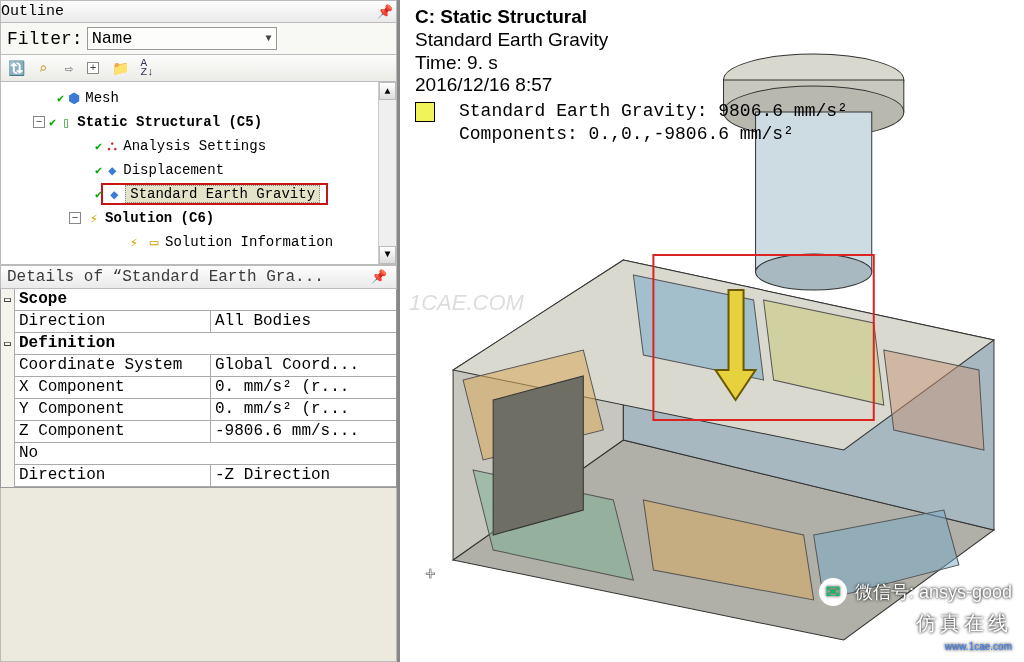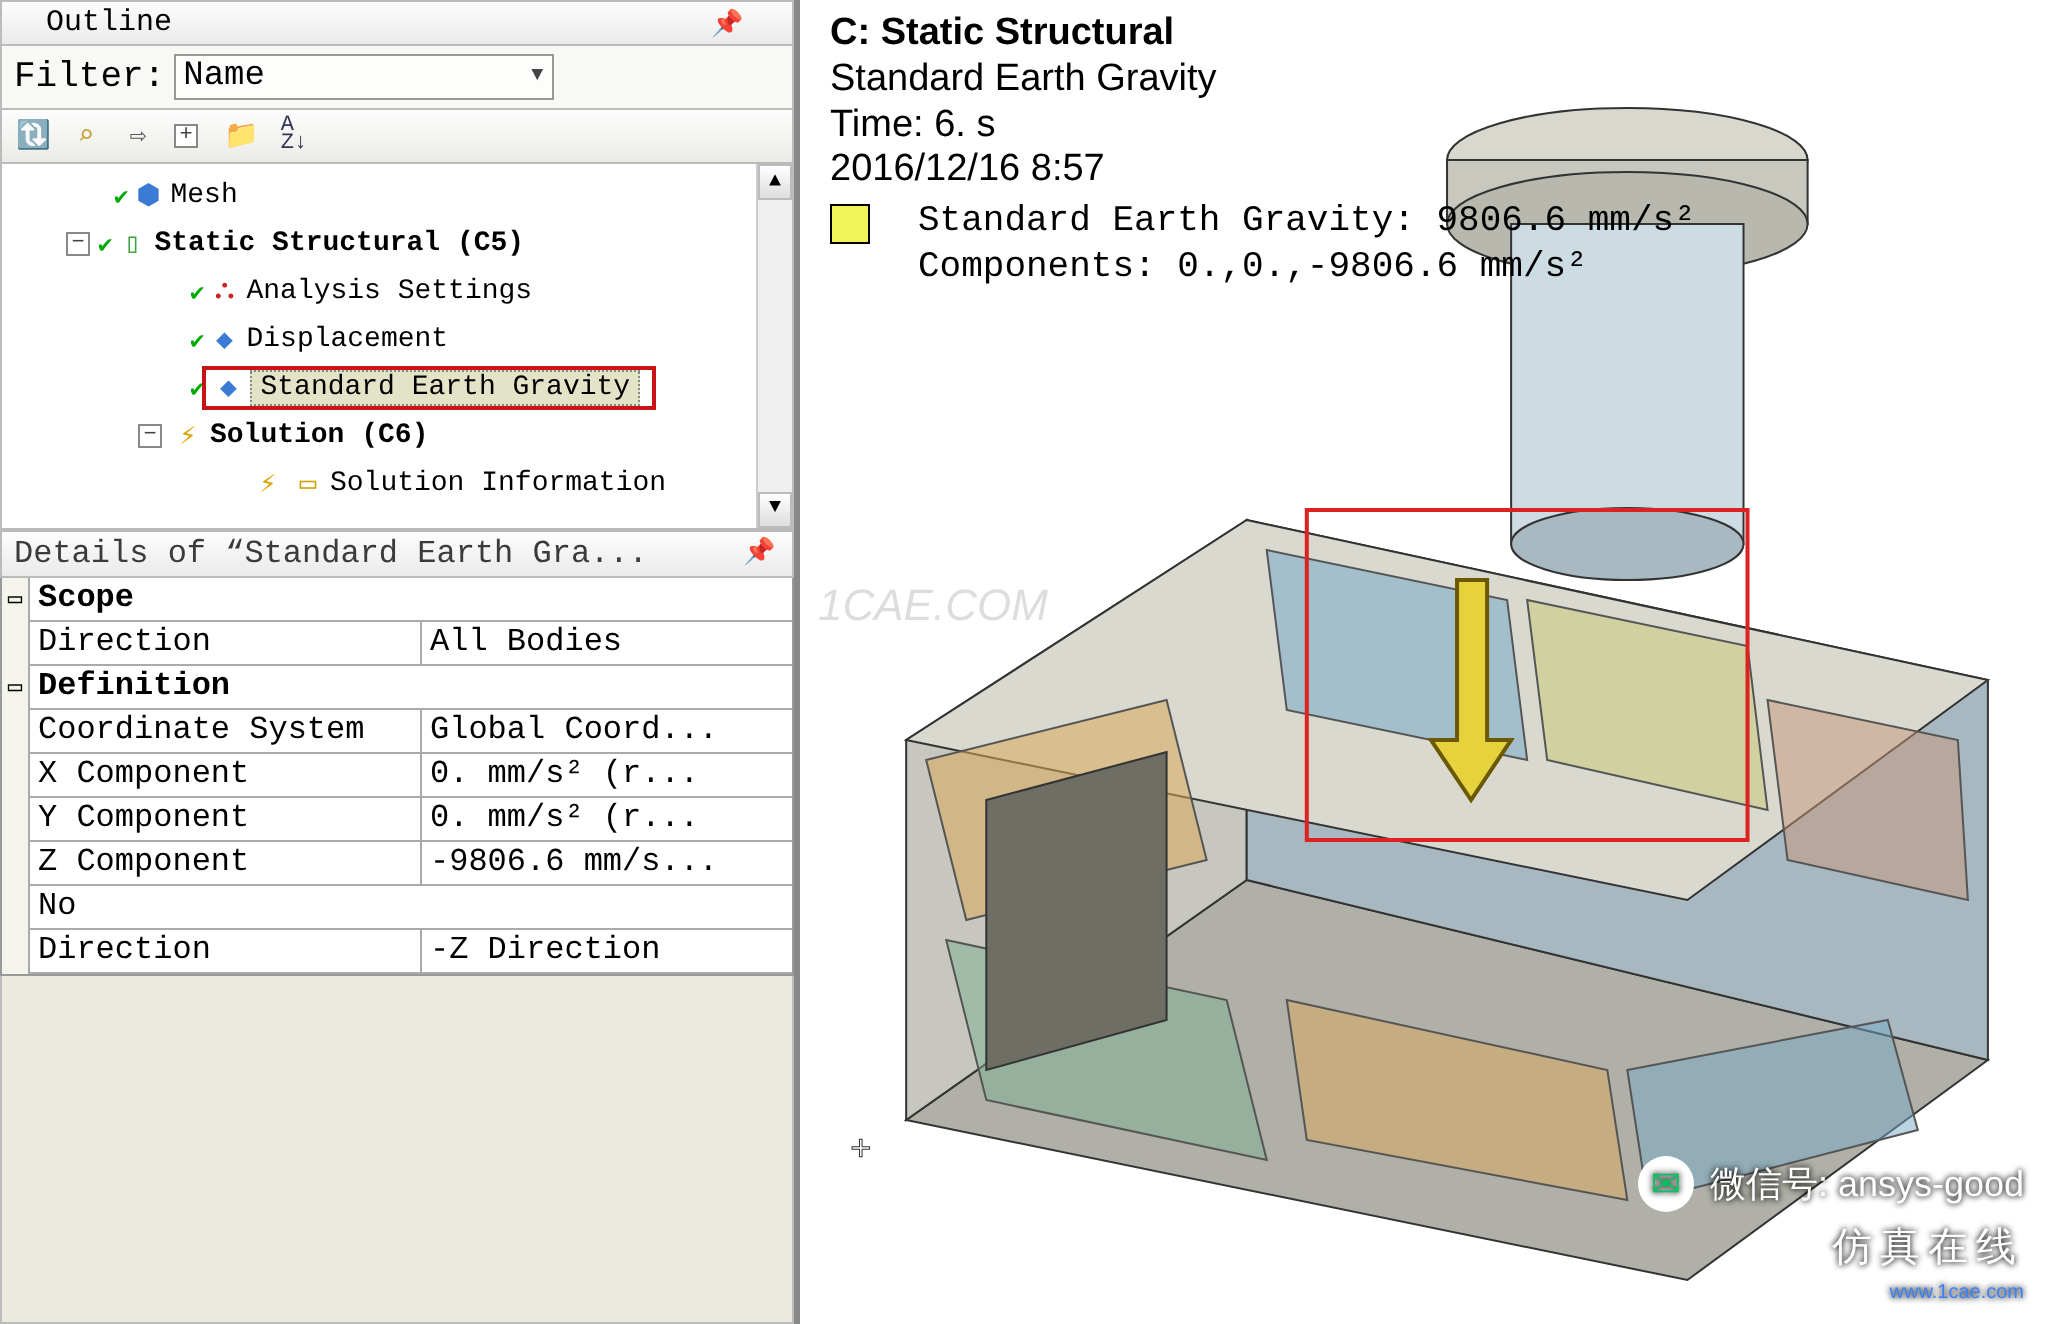--- a/index.html
+++ b/index.html
@@ -15,21 +15,21 @@
   .left-pane {
     position: absolute; left: 0; top: 0;
     width: 400px; height: 662px;
     display: flex; flex-direction: column;
     border-right: 3px solid #888;
   }
   .panel-title {
     display: flex; align-items: center; justify-content: space-between;
     background: linear-gradient(#fdfdfd, #eaeaea);
     border: 1px solid #bbb;
-    padding: 2px 22px;
+    padding: 2px 0;
     font-family: "MS Sans Serif","Courier New",monospace;
     font-size: 15px;
   }
   .pin { font-size: 13px; padding-right: 2px; }
   .filter-row {
     display: flex; align-items: center;
     background: #f8f8f5; border: 1px solid #bbb; border-top:none;
     padding: 4px 2px;
   }
   .filter-label { font-size: 18px; padding: 0 4px; }
@@ -60,21 +60,21 @@
   .tick{color:#0a0;font-size:12px;margin-right:1px;}
   .node-icon{width:18px;display:inline-flex;align-items:center;justify-content:center;margin-right:2px;}
   .bold{font-weight:bold;}
   .sel-box{border:2px solid #c71515; padding:0 6px 0 2px; display:inline-flex; align-items:center; margin-left:-2px;}
   .sel-inner{background:#e3e3c8; border:1px dotted #888; padding:0 4px;}
   .lightning{color:#d9a400;}
   .cube{color:#3b7bd6;}
   .greenblock{color:#3fa43f;}
   .yellow-doc{color:#cca000;}
   .details-title{
-    display:flex; justify-content:space-between;
+    display:flex; align-items:center; justify-content:space-between;
     background: linear-gradient(#fdfdfd, #eaeaea);
     border:1px solid #bbb; padding:2px 6px;
     font-family: "Courier New",monospace; font-size:16px; color:#3b3b3b;
   }
   .details-title .txt{white-space:nowrap;overflow:hidden;}
   .details-grid{
     border:1px solid #999; border-top:none;
     font-size:16px; background:#fff;
   }
   .drow{display:flex; min-height:22px; align-items:stretch;}
@@ -264,21 +264,21 @@
     <rect x="250" y="255" width="220" height="165" fill="none" stroke="#d22" stroke-width="2"></rect>
 
     <polygon points="325,290 340,290 340,370 352,370 332,400 312,370 325,370" fill="#e6d23c" stroke="#6b5800" stroke-width="2"></polygon>
 
     <text x="22" y="580" font-size="18" fill="#fff" stroke="#333" stroke-width="0.5">+</text>
   </svg>
 
   <div class="vp-head">
     <div class="bold">C: Static Structural</div>
     <div>Standard Earth Gravity</div>
-    <div>Time: 6. s</div>
+    <div>Time: 9. s</div>
     <div>2016/12/16 8:57</div>
   </div>
 
   <div class="legend">
     <div class="swatch"></div>
     <div>
       <div>Standard Earth Gravity: 9806.6 mm/s²</div>
       <div>Components: 0.,0.,-9806.6 mm/s²</div>
     </div>
   </div>

